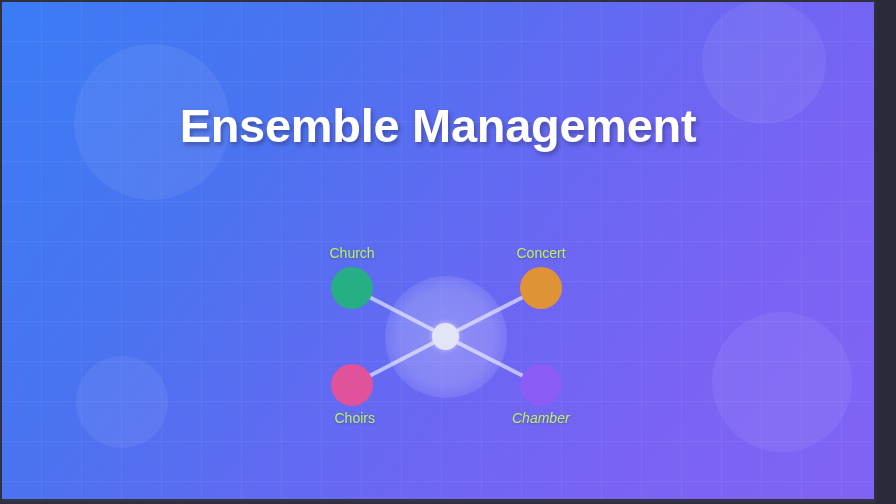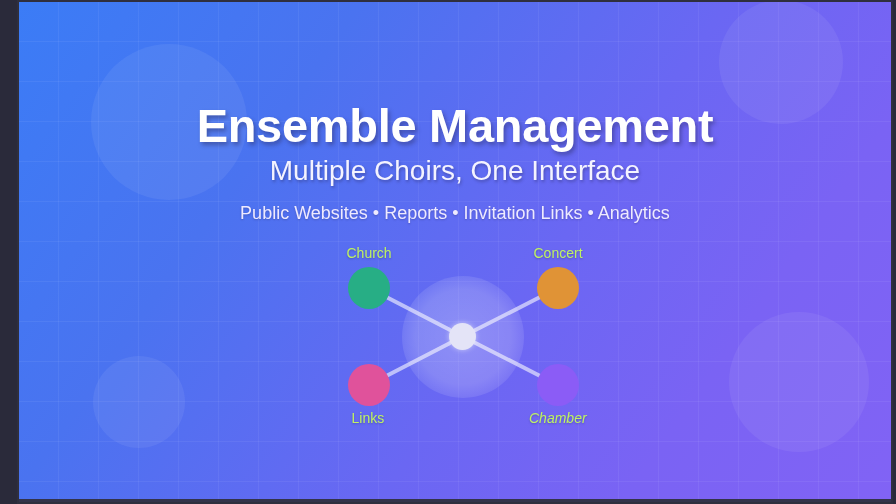--- a/index.html
+++ b/index.html
@@ -8,21 +8,20 @@
     background: #2a2a3a;
   }
   #stage {
     position: relative;
     width: 876px;
     height: 504px;
     overflow: hidden;
     font-family: "Liberation Sans", sans-serif;
     box-sizing: border-box;
     border: 2px solid #2f2f3e;
-    margin-left: 17px;
   }
   .bg-gradient {
     position: absolute;
     inset: 0;
     background: linear-gradient(125deg, #3b7cf6 0%, #4a73f0 28%, #6a67f3 58%, #7a63f4 78%, #8163f5 100%);
   }
   .bg-grid {
     position: absolute;
     inset: 0;
     background-image:
@@ -130,38 +129,36 @@
 
   <div id="decorations">
       <div class="deco" style="left: 72px; top: 42px; width: 156px; height: 156px;"></div>
       <div class="deco" style="left: 700px; top: -2px; width: 124px; height: 124px;"></div>
       <div class="deco" style="left: 74px; top: 354px; width: 92px; height: 92px;"></div>
       <div class="deco" style="left: 710px; top: 310px; width: 140px; height: 140px;"></div>
     </div>
 
   <div class="content">
     <div class="title">Ensemble Management</div>
-    <div class="subtitle">Multiple Choirs, One Interface</div>
-    <div class="features">Public Websites • Reports • Invitation Links • Analytics</div>
 
     <div class="diagram">
       <svg id="connectors" width="896" height="504" style="position:absolute;left:0;top:0;">
           <line x1="430.6286012174124" y1="327.82339207534227" x2="367.75365349322425" y2="295.20911437883825" stroke="rgba(255,255,255,0.58)" stroke-width="4" stroke-linecap="round"></line>
           <line x1="456.4283273669605" y1="327.9343049497635" x2="521.1678243214337" y2="295.0561311037745" stroke="rgba(255,255,255,0.58)" stroke-width="4" stroke-linecap="round"></line>
           <line x1="430.6286012174124" y1="341.17660792465773" x2="367.75365349322425" y2="373.79088562116175" stroke="rgba(255,255,255,0.58)" stroke-width="4" stroke-linecap="round"></line>
           <line x1="456.4283273669605" y1="341.0656950502365" x2="521.1678243214337" y2="373.9438688962255" stroke="rgba(255,255,255,0.58)" stroke-width="4" stroke-linecap="round"></line>
         </svg>
       <div class="halo"></div>
       <div id="nodes">
           <div class="node sat" style="left: 329px; top: 265px; width: 42px; height: 42px; background: rgb(39, 174, 133);"></div>
           <div class="node-label" style="left: 327.5px; top: 243px; width: auto; text-align: left;">Church</div>
           <div class="node sat" style="left: 518px; top: 265px; width: 42px; height: 42px; background: rgb(224, 147, 54);"></div>
           <div class="node-label" style="left: 514.5px; top: 243px; width: auto; text-align: right;">Concert</div>
           <div class="node sat" style="left: 329px; top: 362px; width: 42px; height: 42px; background: rgb(224, 82, 155);"></div>
-          <div class="node-label" style="left: 332.5px; top: 408px; width: auto; text-align: left;">Links</div>
+          <div class="node-label" style="left: 332.5px; top: 408px; width: auto; text-align: left;">Choirs</div>
           <div class="node sat" style="left: 518px; top: 362px; width: 42px; height: 42px; background: rgb(139, 92, 246);"></div>
           <div class="node-label" style="left: 510px; top: 408px; width: auto; text-align: left; font-style: italic;">Chamber</div>
           <div class="node hub" style="left: 430px; top: 321px; width: 27px; height: 27px; background: rgb(228, 228, 247);"></div>
         </div>
     </div>
   </div>
 
   <div class="bottom-strip"></div>
 </div>
 

